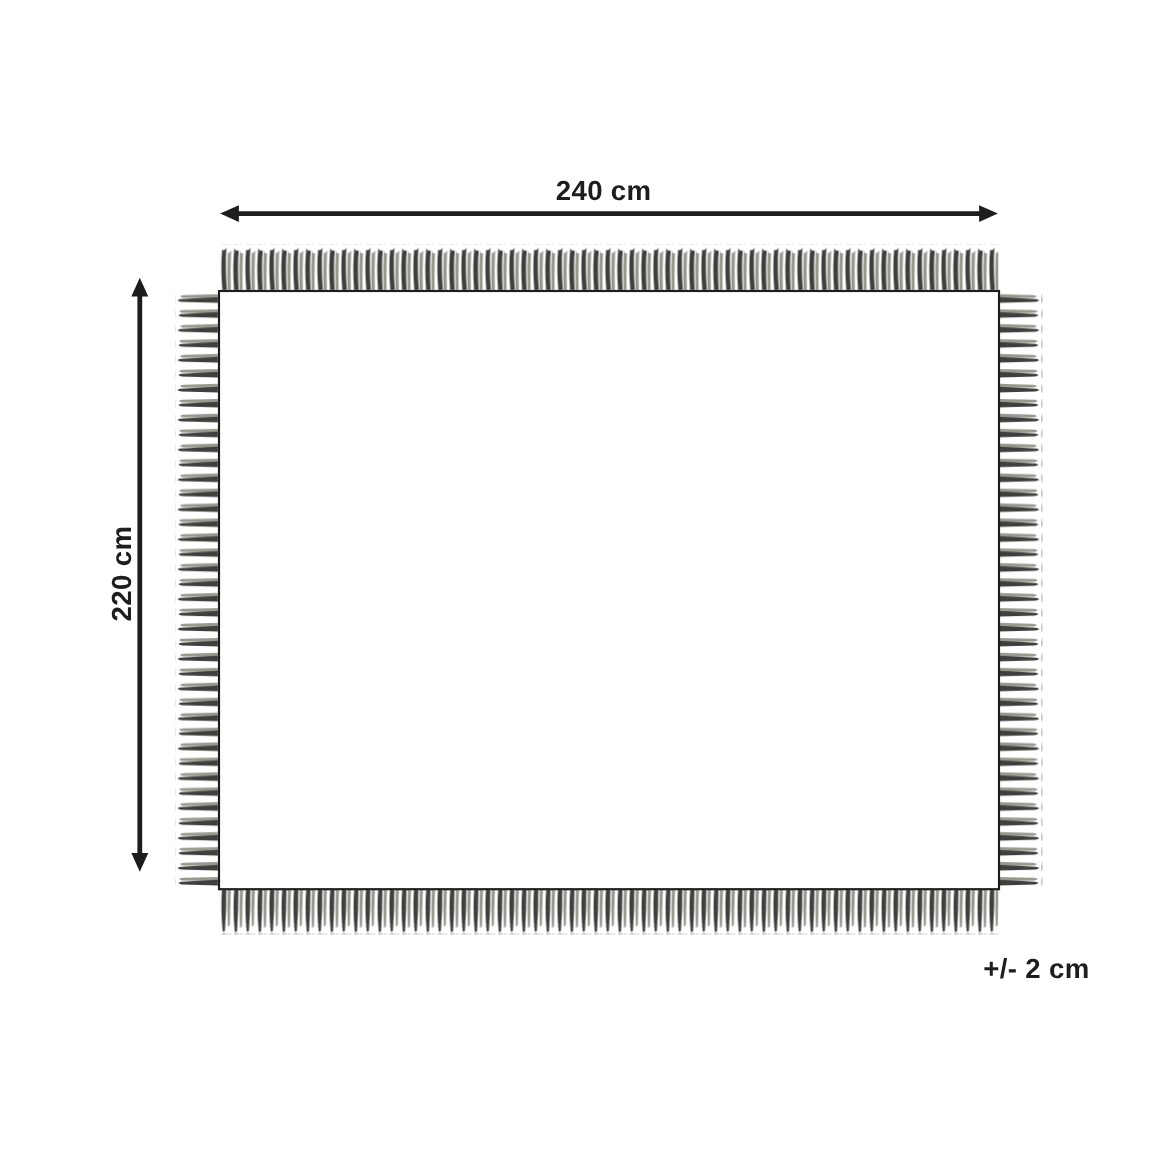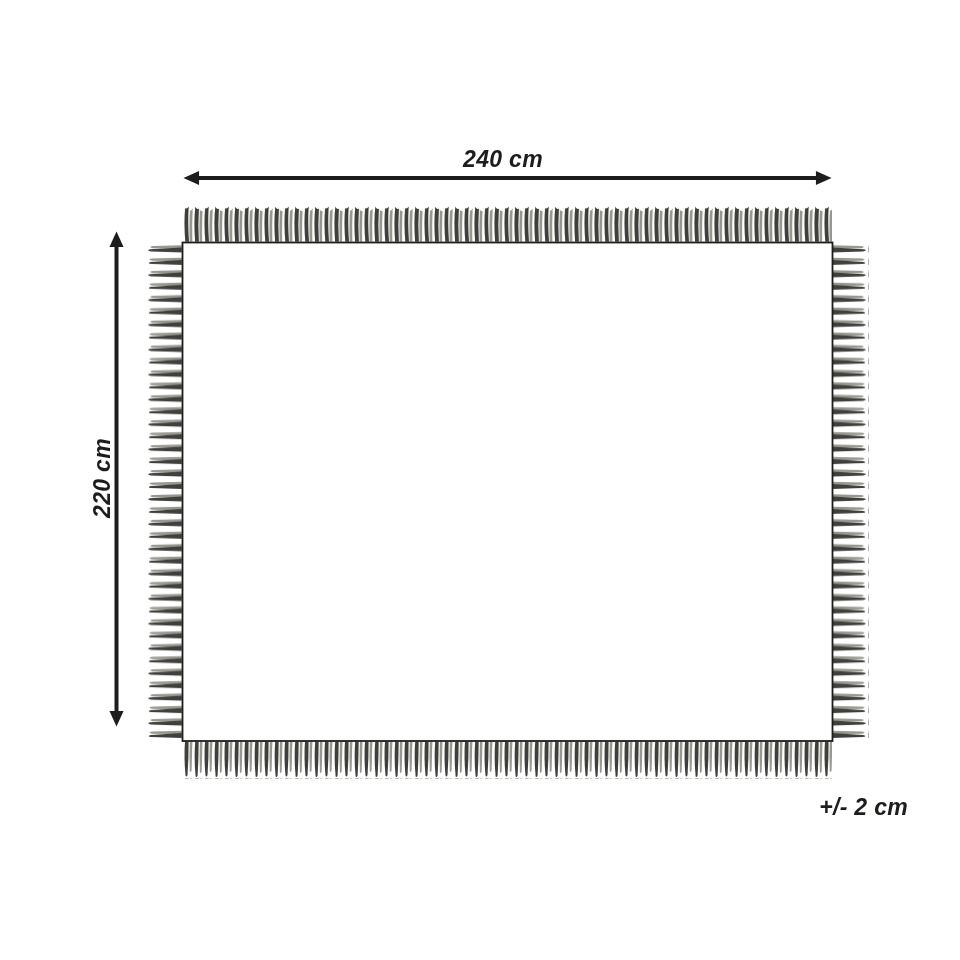--- a/index.html
+++ b/index.html
@@ -6,21 +6,20 @@
     margin: 0;
     padding: 0;
     background: #ffffff;
   }
   .stage {
     position: relative;
     width: 960px;
     height: 960px;
     background: #ffffff;
     overflow: hidden;
-    font-style: italic;
   }
   svg { display: block; }
   .dim-label {
     font-family: "Liberation Sans", "DejaVu Sans", sans-serif;
     font-weight: 700;
     font-size: 23px;
     fill: #1d1d1b;
     letter-spacing: 0.3px;
   }
   .dim-line {

